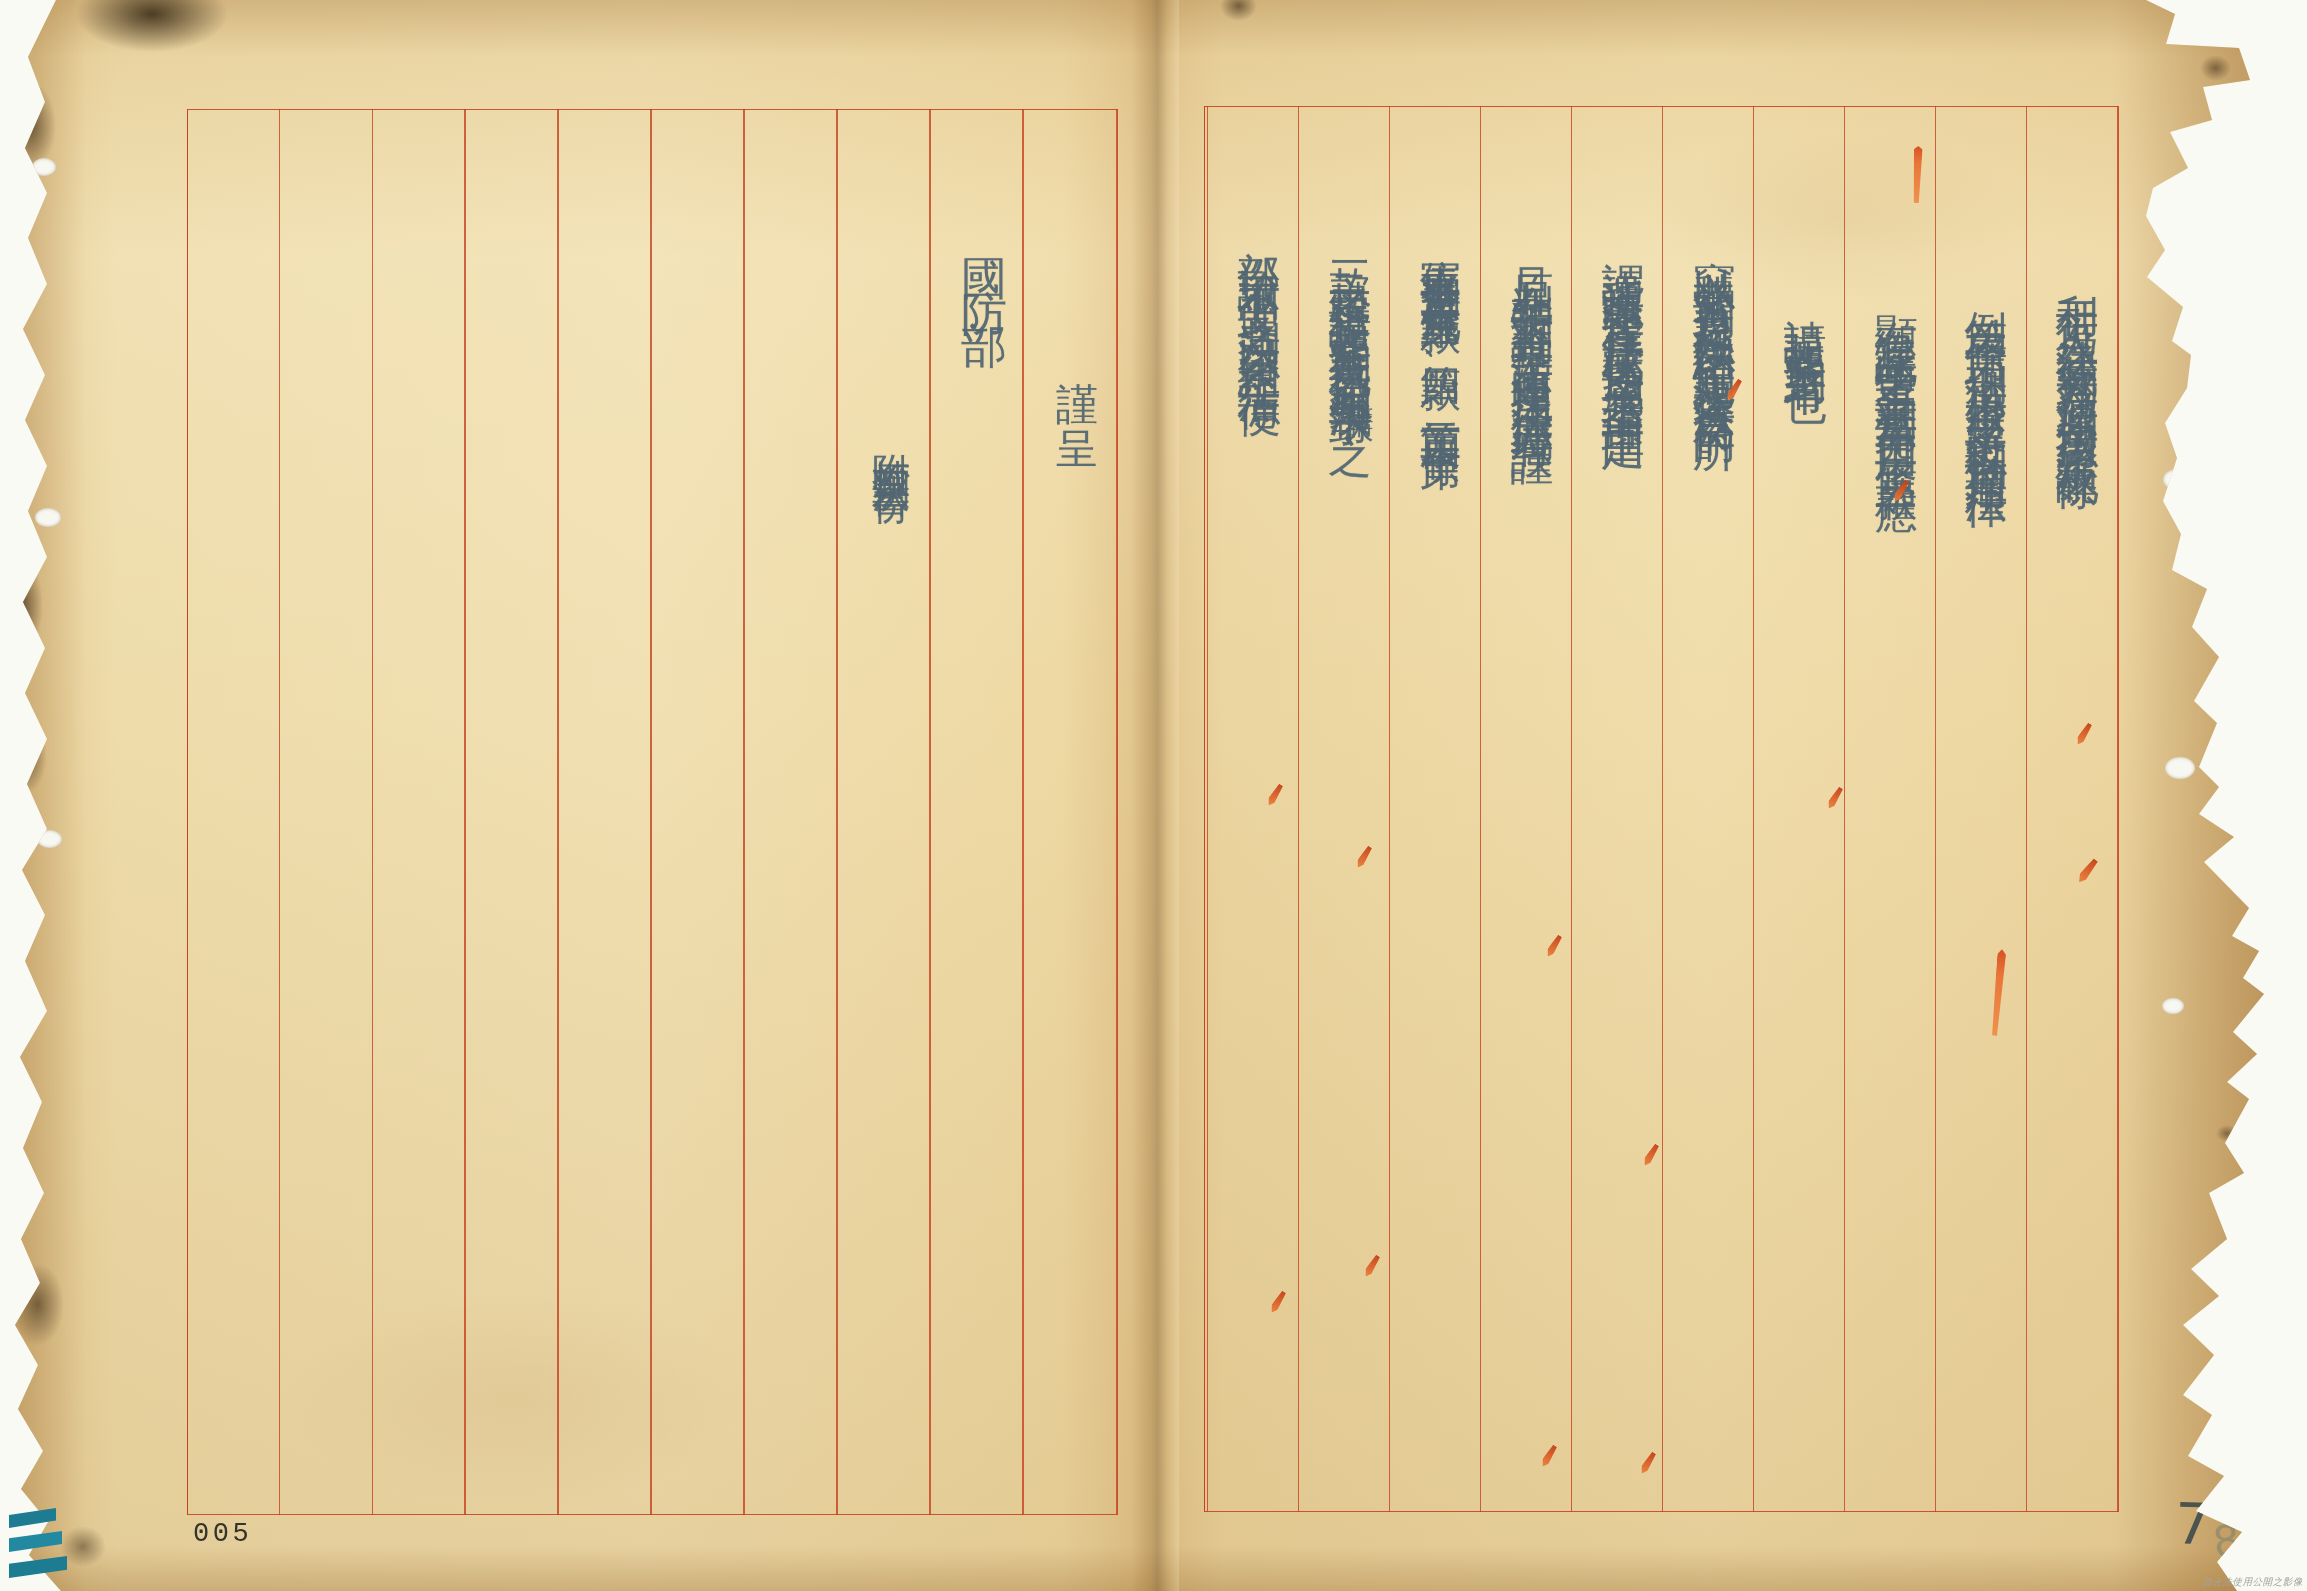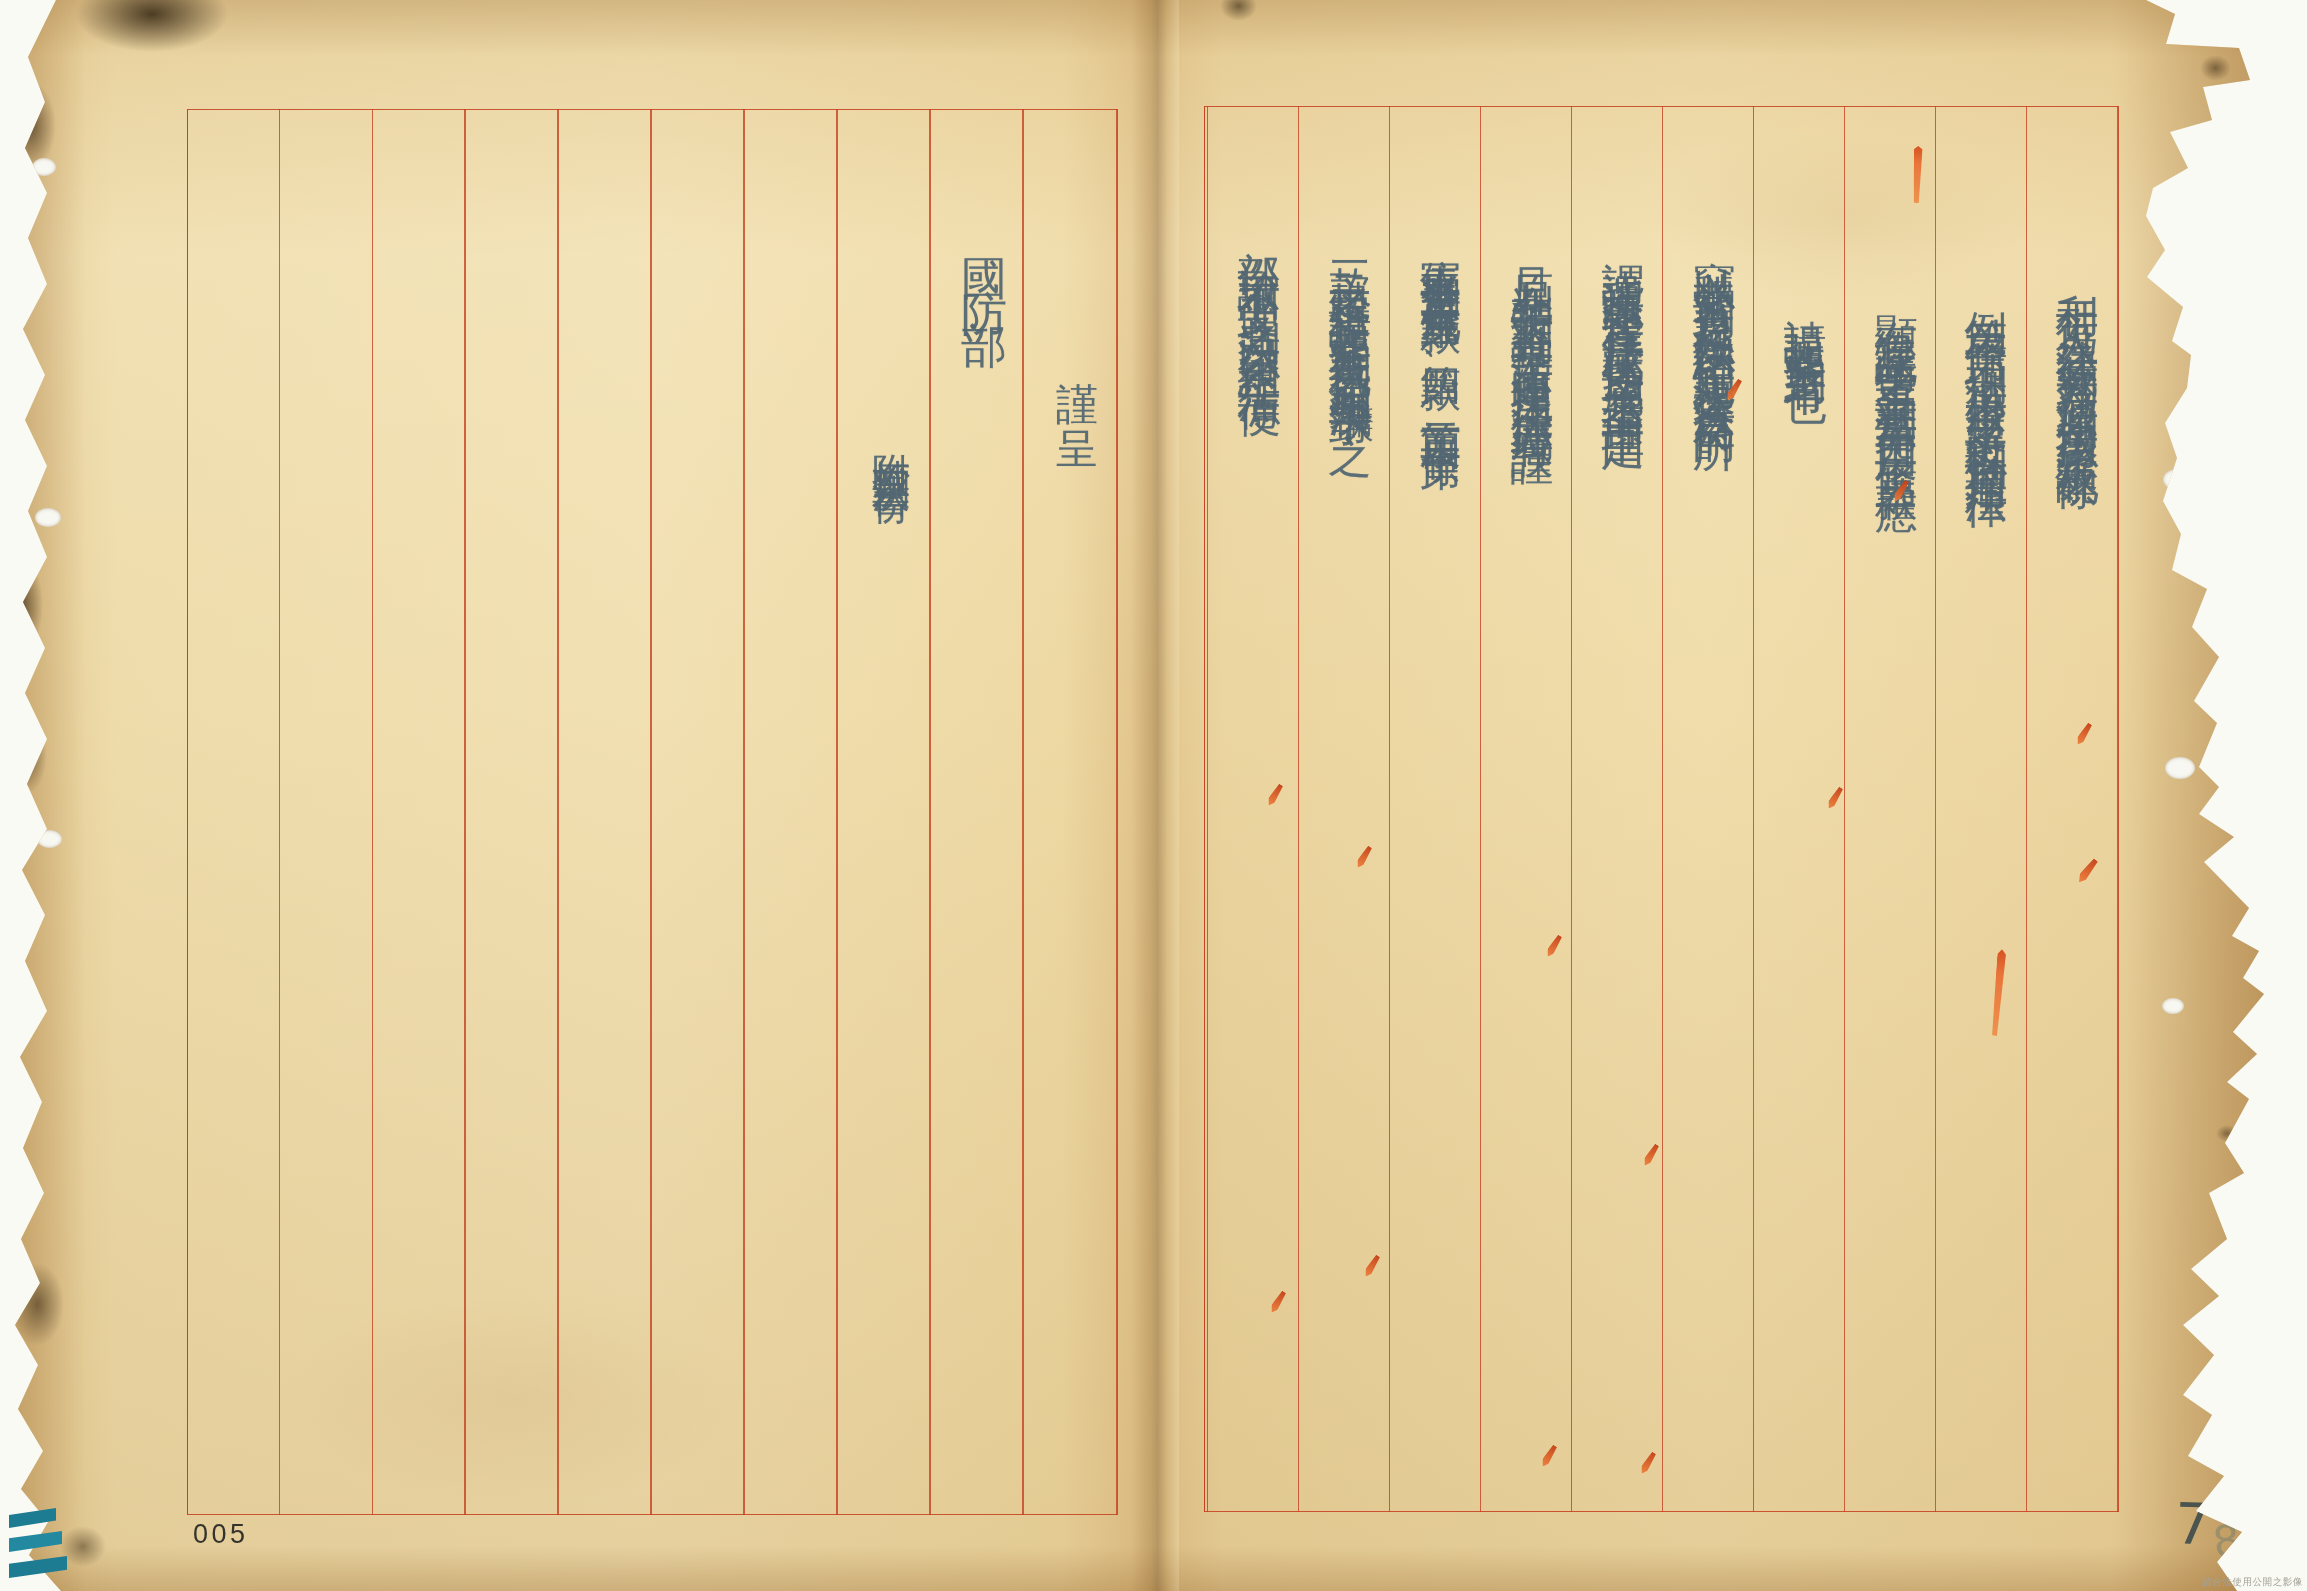--- a/index.html
+++ b/index.html
@@ -37,28 +37,28 @@
          background:linear-gradient(170deg,#c23a12,#ef7f3a);
          clip-path:polygon(22% 0,78% 0,100% 78%,55% 100%,0 72%);transform:rotate(32deg);}
   .rstroke{position:absolute;width:8.6px;opacity:.9;
          background:linear-gradient(180deg,#d34414,#e96a2e 30%,#ef8b45);
          clip-path:polygon(50% 0,100% 6%,78% 100%,22% 100%,0 6%);}
   
   .stain{position:absolute;border-radius:50%;}
   .hole{position:absolute;background:#f8f8f3;border-radius:50%;
         box-shadow:inset 0 0 3.5px rgba(120,88,40,.45);}
   
-  .sheet-no{position:absolute;left:193px;top:1519px;font-family:Liberation Sans, sans-serif;
+  .sheet-no{position:absolute;left:193px;top:1519px;font-family:Liberation Mono, monospace;
             font-size:27px;letter-spacing:3.5px;color:#35342c;}
   .page-no{position:absolute;left:2175px;top:1491px;font-size:57px;color:#4b544e;
            transform:rotate(2deg);font-family:"DejaVu Sans",sans-serif;}
   .page-no-faint{position:absolute;left:2213px;top:1516px;font-size:43px;
            color:rgba(105,122,112,.45);transform:rotate(-8deg);}
   .usage-mark{position:absolute;left:2202px;top:1576px;font-size:9.6px;letter-spacing:0.5px;
-           color:#a3a399;white-space:nowrap;}
+           color:#a3a399;white-space:nowrap;font-style:italic;}
   .logo{position:absolute;left:9px;top:1501px;width:62px;height:79px;}
   .logo .b{position:absolute;left:0;background:#1d7b92;}
   .logo .b2{background:#2389a1;}
 </style>
 </head>
 <body>
 
 <div class="canvas">
 
   <div class="paper">

